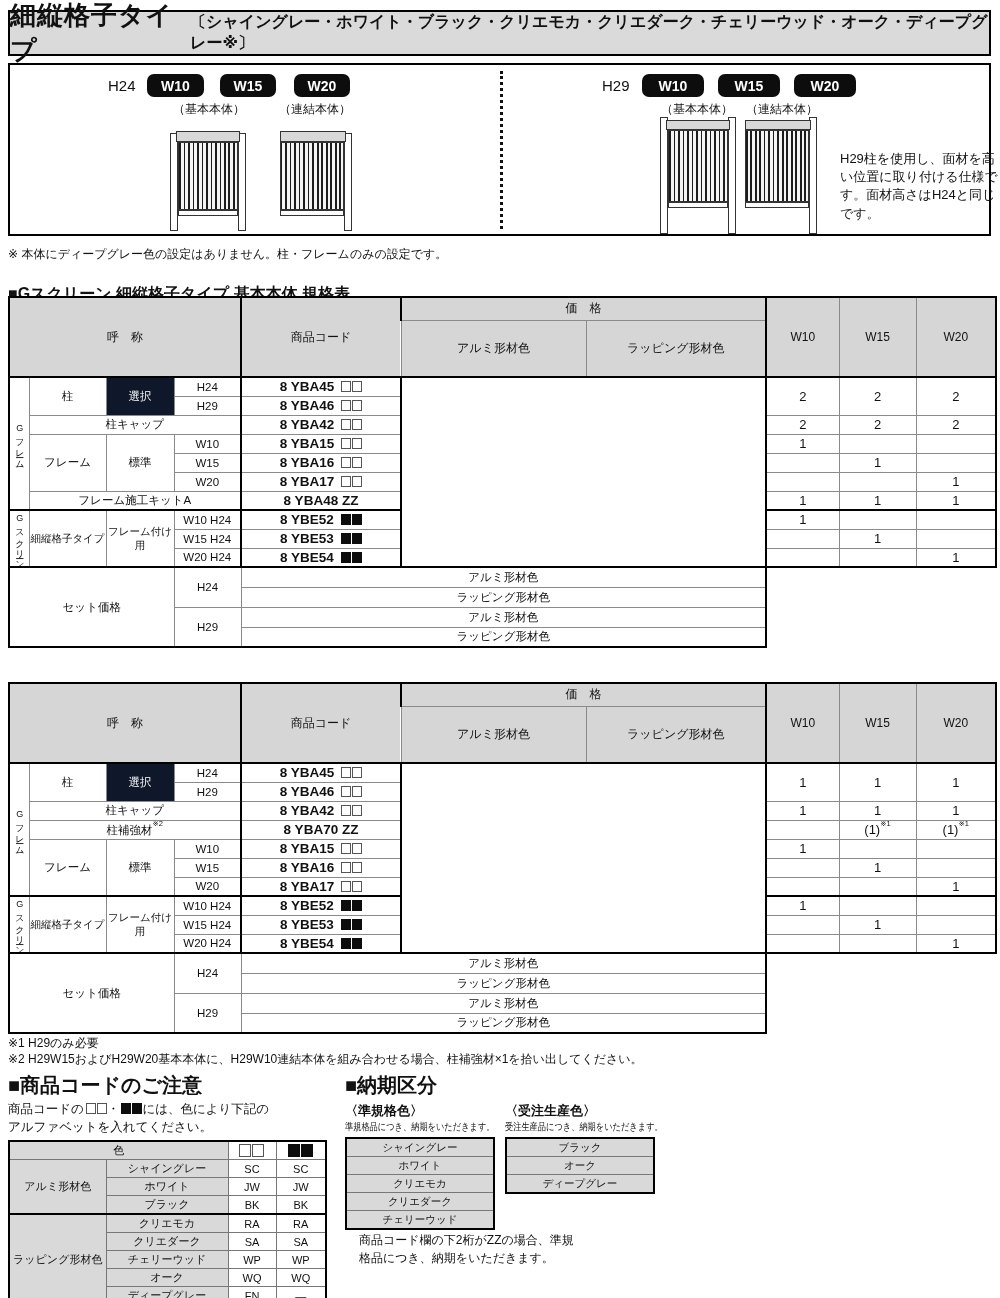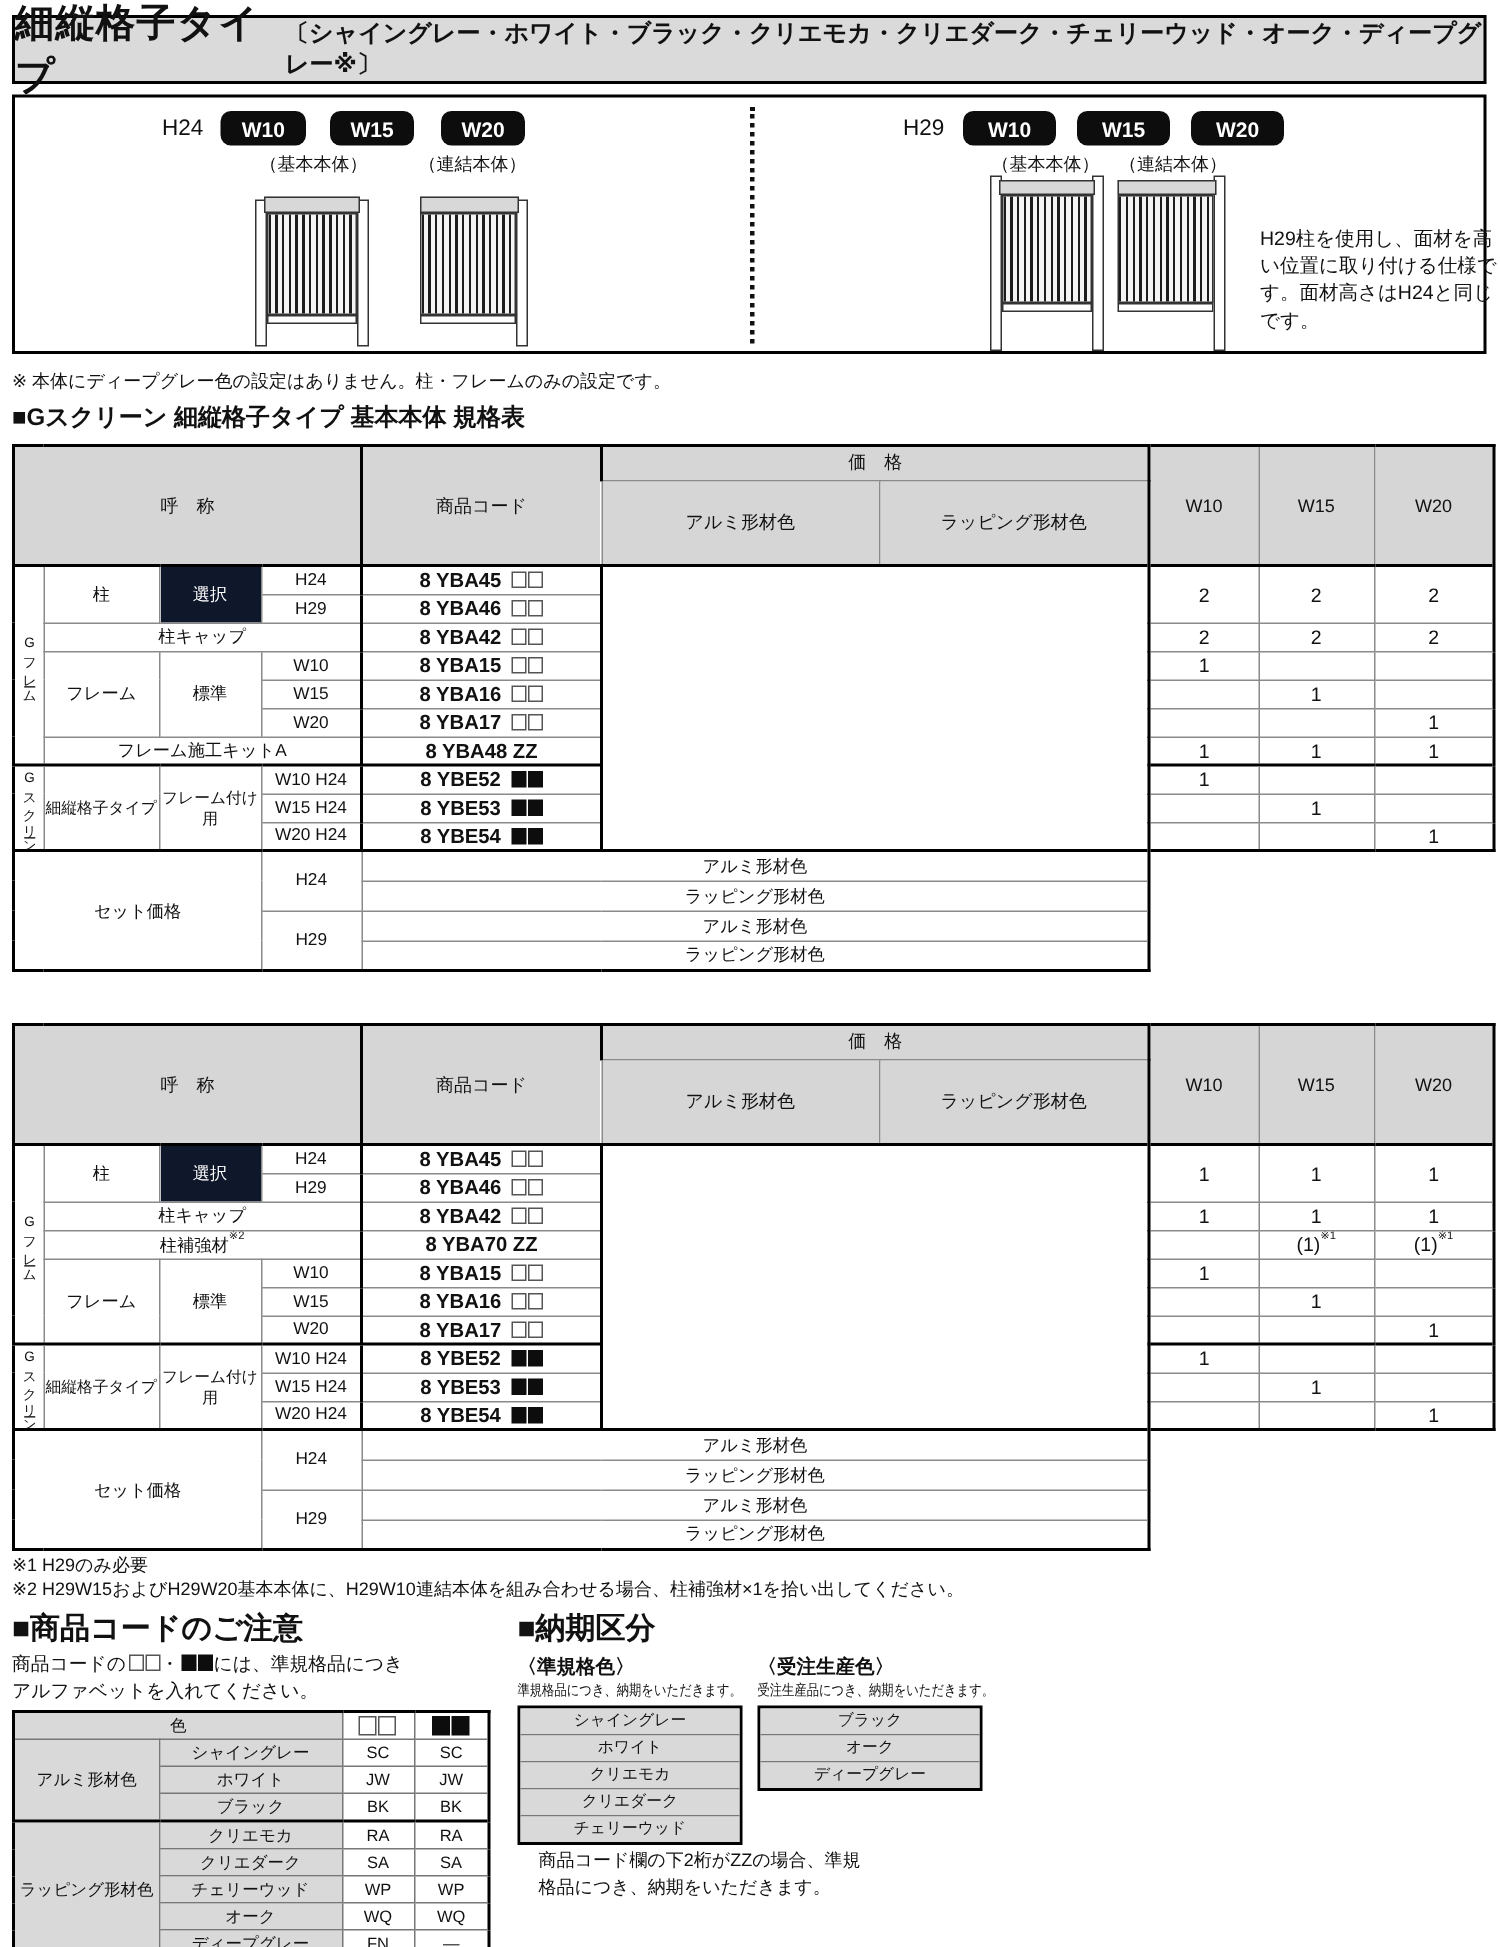--- a/index.html
+++ b/index.html
@@ -135,21 +135,21 @@
       <div class="rail-top" style="left:0;right:6px;top:3px;height:10px;"></div>
       <div class="slats" style="left:0;right:8px;top:13px;height:72px;"></div>
       <div class="rail-bot" style="left:0;right:8px;top:85px;height:6px;"></div>
     </div>
 
     <div class="desc" style="left:830px;top:85px;width:158px;">H29柱を使用し、面材を高い位置に取り付ける仕様です。面材高さはH24と同じです。</div>
   </div>
 
   <div class="note-line" style="left:8px;top:246px;">※ 本体にディープグレー色の設定はありません。柱・フレームのみの設定です。</div>
 
-  <div class="sec-title" style="left:8px;top:268px;">■Gスクリーン 細縦格子タイプ 基本本体 規格表</div>
+  <div class="sec-title" style="left:8px;top:284px;">■Gスクリーン 細縦格子タイプ 基本本体 規格表</div>
 
   <table class="spec" style="left:8px;top:296px;">
     <colgroup>
       <col style="width:20px">
         <col style="width:77px">
         <col style="width:68px">
         <col style="width:67px">
       <col style="width:160px">
         <col style="width:185px">
         <col style="width:180px">
@@ -393,21 +393,21 @@
       <td class="br2 bb2" colspan="3">ラッピング形材色</td>
     </tr>
   </tbody>
     </table>
 
   <div class="note-line" style="left:8px;top:1035px;">※1 H29のみ必要</div>
   <div class="note-line" style="left:8px;top:1051px;">※2 H29W15およびH29W20基本本体に、H29W10連結本体を組み合わせる場合、柱補強材×1を拾い出してください。</div>
 
   <div class="big-title" style="left:8px;top:1072px;">■商品コードのご注意</div>
   <div class="para" style="left:8px;top:1101px;">
-    <span>商品コードの</span><span class="sqp" style="margin-left:1px;"><i class="sq-o"></i><i class="sq-o"></i></span><span>・</span><span class="sqp" style="margin-left:1px;"><i class="sq-f"></i><i class="sq-f"></i></span><span>には、準規格品につき</span>
+    <span>商品コードの</span><span class="sqp" style="margin-left:1px;"><i class="sq-o"></i><i class="sq-o"></i></span><span>・</span><span class="sqp" style="margin-left:1px;"><i class="sq-f"></i><i class="sq-f"></i></span><span>には、色により下記の</span>
   </div>
   <div class="para" style="left:8px;top:1119px;">アルファベットを入れてください。</div>
 
   <table class="ctab" style="left:8px;top:1140px;">
     <colgroup>
         <col style="width:97px">
         <col style="width:122px">
         <col style="width:48px">
         <col style="width:50px">
       </colgroup>

